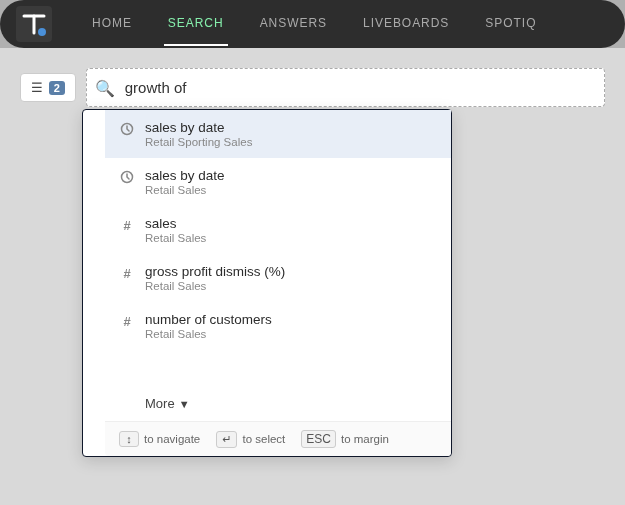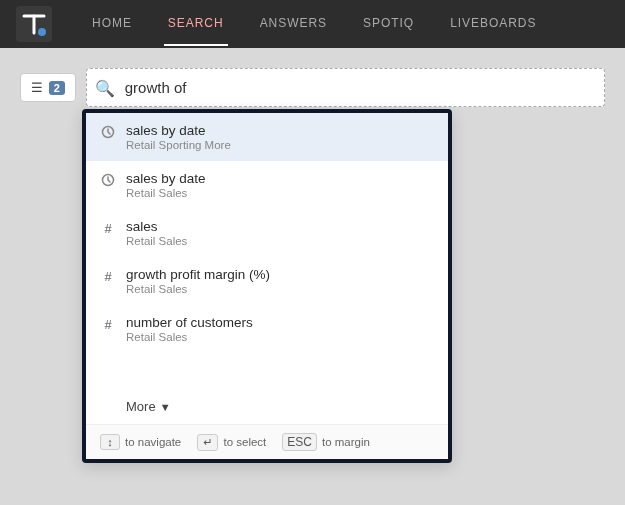--- a/index.html
+++ b/index.html
@@ -12,20 +12,21 @@
     }
 
     
     .navbar {
       display: flex;
       align-items: center;
       background: #2d2d2d;
       height: 48px;
       padding: 4px 16px;
       gap: 28px;
+      border-radius: 24px;
     }
     .navbar-logo {
       display: flex;
       align-items: center;
       margin-right: 8px;
     }
     .navbar-logo svg {
       width: 36px;
       height: 36px;
     }
@@ -34,21 +35,21 @@
       font-size: 12px;
       font-weight: 500;
       letter-spacing: 0.08em;
       text-transform: uppercase;
       cursor: pointer;
       padding: 14px 4px;
       border-bottom: 2px solid transparent;
       text-decoration: none;
     }
     .nav-item.active {
-      color: #fca5a5;
+      color: #86efac;
       border-bottom: 2px solid #fff;
     }
 
     
     .main-content {
       background: #d9d9d9;
       width: 100%;
       height: calc(505px - 48px);
       display: flex;
       flex-direction: column;
@@ -108,28 +109,29 @@
       top: 50%;
       transform: translateY(-50%);
       color: #888;
       font-size: 16px;
       pointer-events: none;
     }
 
     
     .dropdown {
       background: #fff;
-      border: 4px solid #0f172a;
+      border: 1px solid #0f172a;
       border-radius: 4px;
       box-shadow: 0 4px 16px rgba(0,0,0,0.15);
       width: 370px;
       margin-left: 62px;
       margin-top: 2px;
       position: relative;
       z-index: 10;
+      padding-left: 22px;
     }
 
     .dropdown-item {
       display: flex;
       align-items: flex-start;
       padding: 10px 14px;
       cursor: pointer;
       gap: 10px;
       border-bottom: none;
     }
@@ -228,22 +230,22 @@
 
       <rect width="36" height="36" rx="4" fill="#3a3a3a"></rect>
       <line x1="8" y1="10" x2="28" y2="10" stroke="white" stroke-width="3" stroke-linecap="round"></line>
       <line x1="18" y1="10" x2="18" y2="27" stroke="white" stroke-width="3" stroke-linecap="round"></line>
       <circle cx="26" cy="26" r="4" fill="#4a90d9"></circle>
     </svg>
   </div>
   <a class="nav-item">HOME</a>
   <a class="nav-item active">SEARCH</a>
   <a class="nav-item">ANSWERS</a>
+  <a class="nav-item">LIVEBOARDS</a>
   <a class="nav-item">SPOTIQ</a>
-  <a class="nav-item">LIVEBOARDS</a>
 </nav>
 
 <div class="main-content">
 
   <div class="search-row">
 
     <button class="chip-btn">
       <span>☰</span>
       <span class="badge">2</span>
     </button>
@@ -258,21 +260,21 @@
 
     <div class="dropdown-item selected">
       <span class="item-icon">
         <svg class="clock-svg" viewBox="0 0 14 14">
           <circle cx="7" cy="7" r="5.5"></circle>
           <polyline points="7,4 7,7 9,9" stroke="#888" stroke-width="1.5" stroke-linecap="round"></polyline>
         </svg>
       </span>
       <div class="item-text">
         <div class="item-title">sales by date</div>
-        <div class="item-subtitle">Retail Sporting More</div>
+        <div class="item-subtitle">Retail Sporting Sales</div>
       </div>
     </div>
 
     <div class="dropdown-item">
       <span class="item-icon">
         <svg class="clock-svg" viewBox="0 0 14 14">
           <circle cx="7" cy="7" r="5.5"></circle>
           <polyline points="7,4 7,7 9,9" stroke="#888" stroke-width="1.5" stroke-linecap="round"></polyline>
         </svg>
       </span>
@@ -286,21 +288,21 @@
       <span class="item-icon hash">#</span>
       <div class="item-text">
         <div class="item-title">sales</div>
         <div class="item-subtitle">Retail Sales</div>
       </div>
     </div>
 
     <div class="dropdown-item">
       <span class="item-icon hash">#</span>
       <div class="item-text">
-        <div class="item-title">growth profit margin (%)</div>
+        <div class="item-title">gross profit dismiss (%)</div>
         <div class="item-subtitle">Retail Sales</div>
       </div>
     </div>
 
     <div class="dropdown-item">
       <span class="item-icon hash">#</span>
       <div class="item-text">
         <div class="item-title">number of customers</div>
         <div class="item-subtitle">Retail Sales</div>
       </div>

